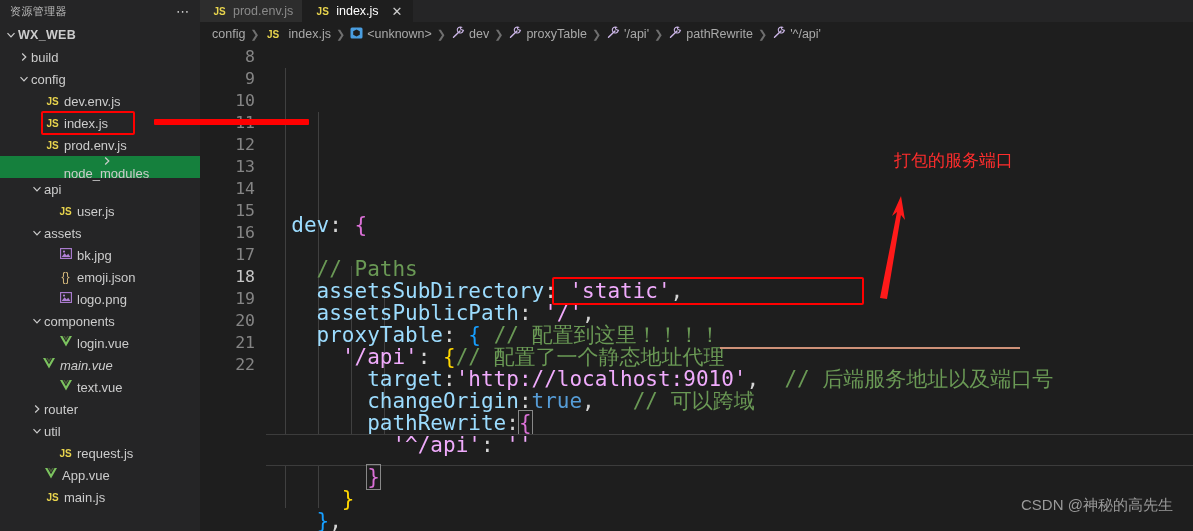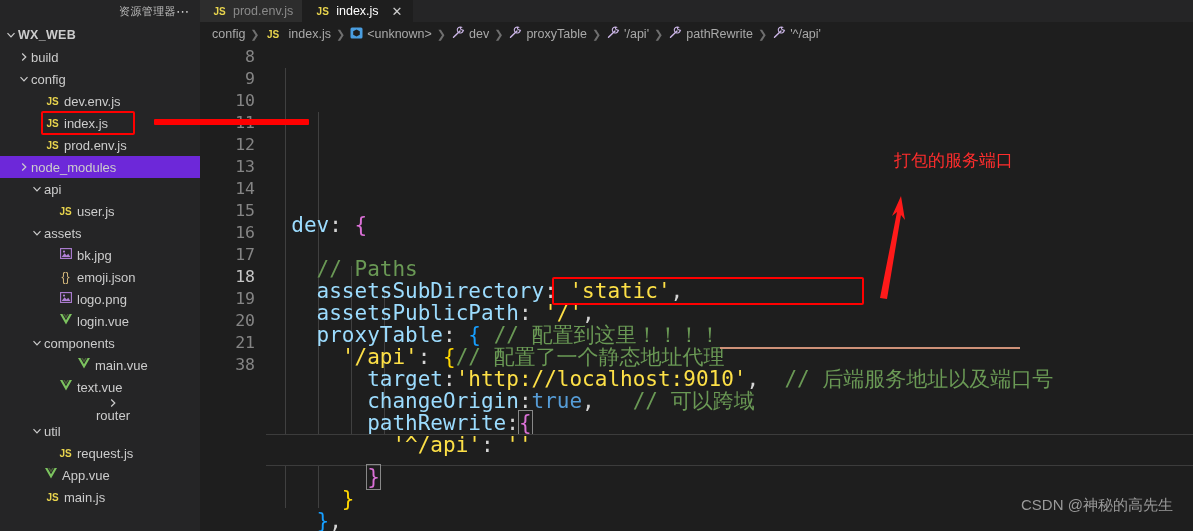--- a/index.html
+++ b/index.html
@@ -15,31 +15,31 @@
   .sidebar {
     width: 200px; height: 531px;
     background: #252526;
     position: relative;
     flex: 0 0 200px;
     overflow: hidden;
   }
   .sb-header {
     height: 22px; display: flex; align-items: center;
     padding: 0 6px 0 10px; color: #bbbbbb;
-    font-size: 11px; letter-spacing: .4px; text-align: right;
+    font-size: 11px; letter-spacing: .4px;
   }
   .sb-header-title { flex: 1; white-space: nowrap; }
   .sb-dots { color: #cccccc; font-size: 13px; letter-spacing: 1px; padding-right:4px;}
   .tree { padding-top: 2px; }
   .row {
     height: 22px; display: flex; align-items: center;
     color: #cccccc; font-size: 13px; white-space: nowrap;
     padding-right: 4px;
   }
-  .row.selected { background: #6d28d9; }
+  .row.selected { background: #15803d; flex-direction: column; }
   .chev {
     width: 14px; min-width:14px; text-align: center;
     color: #cccccc; font-size: 10px; line-height: 1;
     display:inline-block;
   }
   .chev svg { display:block; margin:0 auto; }
   .ficon {
     width: 17px; min-width: 17px; text-align: center;
     font-size: 10px; font-weight: bold; margin-right: 3px;
     font-family: "Liberation Sans", sans-serif;
@@ -95,21 +95,21 @@
   }
   .cline { height: 22px; line-height: 22px; color: #d4d4d4; position: relative; }
   .cline.activeline {
     background: #1e1e1e;
     border-top: 1px solid #3c3c3c;
     border-bottom: 1px solid #3c3c3c;
     height: 32px; line-height: 20px;
   }
   .ws { color: #d4d4d4; }
   .prop { color: #9cdcfe; }
-  .str { color: #fde047; }
+  .str { color: #f0abfc; }
   .kw  { color: #569cd6; }
   .com { color: #6a9955; text-align: right; }
   .b1 { color: #da70d6; }   
   .b2 { color: #179fff; }   
   .b3 { color: #ffd700; }   
   .punct { color: #d4d4d4; }
   .bracket-match { outline: 1px solid #888888; outline-offset: 0px; }
 
   
   .iguide {
@@ -233,53 +233,53 @@
         </div>
         <div class="row" style="padding-left: 43px;">
           <span class="chev"></span>
           <span class="ficon ico-img"><svg width="12" height="11" viewBox="0 0 12 11">
               <rect x="0.6" y="0.6" width="10.8" height="9.8" stroke="#b180d7" stroke-width="1.1" fill="none"></rect>
               <circle cx="4" cy="3.6" r="1.1" fill="#b180d7"></circle>
               <path d="M1.6 9 L4.6 5.2 L6.6 7.4 L8.2 5.8 L10.4 9 Z" fill="#b180d7"></path>
             </svg></span>
           <span class="lbl">logo.png</span>
         </div>
+        <div class="row" style="padding-left: 30px;">
+          <span class="chev">
+            <svg width="10" height="10" viewBox="0 0 10 10">
+              <path d="M1.5 3.2 L5 6.8 L8.5 3.2" stroke="#cccccc" stroke-width="1.2" fill="none"></path>
+            </svg>
+          </span>
+          <span class="lbl">components</span>
+        </div>
         <div class="row" style="padding-left: 43px;">
           <span class="chev"></span>
           <span class="ficon ico-vue"><svg width="12" height="11" viewBox="0 0 12 11">
               <path d="M0 0 L2.4 0 L6 6.2 L9.6 0 L12 0 L6 10.4 Z" fill="#7cc35f"></path>
               <path d="M3.2 0 L4.8 0 L6 2 L7.2 0 L8.8 0 L6 4.6 Z" fill="#4a5e3a"></path>
             </svg></span>
           <span class="lbl">login.vue</span>
         </div>
-        <div class="row" style="padding-left: 30px;">
-          <span class="chev">
-            <svg width="10" height="10" viewBox="0 0 10 10">
-              <path d="M1.5 3.2 L5 6.8 L8.5 3.2" stroke="#cccccc" stroke-width="1.2" fill="none"></path>
-            </svg>
-          </span>
-          <span class="lbl">components</span>
-        </div>
-        <div class="row" style="padding-left: 61px;">
+        <div class="row" style="padding-left: 26px; font-style: italic;">
           <span class="chev"></span>
           <span class="ficon ico-vue"><svg width="12" height="11" viewBox="0 0 12 11">
               <path d="M0 0 L2.4 0 L6 6.2 L9.6 0 L12 0 L6 10.4 Z" fill="#7cc35f"></path>
               <path d="M3.2 0 L4.8 0 L6 2 L7.2 0 L8.8 0 L6 4.6 Z" fill="#4a5e3a"></path>
             </svg></span>
           <span class="lbl">main.vue</span>
         </div>
         <div class="row" style="padding-left: 43px;">
           <span class="chev"></span>
           <span class="ficon ico-vue"><svg width="12" height="11" viewBox="0 0 12 11">
               <path d="M0 0 L2.4 0 L6 6.2 L9.6 0 L12 0 L6 10.4 Z" fill="#7cc35f"></path>
               <path d="M3.2 0 L4.8 0 L6 2 L7.2 0 L8.8 0 L6 4.6 Z" fill="#4a5e3a"></path>
             </svg></span>
           <span class="lbl">text.vue</span>
         </div>
-        <div class="row" style="padding-left: 30px; flex-direction: column;">
+        <div class="row" style="padding-left: 30px;">
           <span class="chev">
             <svg width="10" height="10" viewBox="0 0 10 10">
               <path d="M3.2 1.5 L6.8 5 L3.2 8.5" stroke="#cccccc" stroke-width="1.2" fill="none"></path>
             </svg>
           </span>
           <span class="lbl">router</span>
         </div>
         <div class="row" style="padding-left: 30px;">
           <span class="chev">
             <svg width="10" height="10" viewBox="0 0 10 10">
@@ -392,21 +392,21 @@
           <div class="gline">12</div>
           <div class="gline">13</div>
           <div class="gline">14</div>
           <div class="gline">15</div>
           <div class="gline">16</div>
           <div class="gline">17</div>
           <div class="gline active">18</div>
           <div class="gline">19</div>
           <div class="gline">20</div>
           <div class="gline">21</div>
-          <div class="gline">38</div>
+          <div class="gline">22</div>
         </div>
       <div class="codewrap" id="codewrap">
         
         <div class="iguide" style="left:19px;  top:22px;  height:440px;"></div>
         <div class="iguide" style="left:52px;  top:66px;  height:396px;"></div>
         <div class="iguide" style="left:85px;  top:220px; height:198px;"></div>
         <div class="iguide" style="left:118px; top:242px; height:154px;"></div>
       <div class="cline"><span class="ws">  </span><span class="prop">dev</span><span class="punct">: </span><span class="b1">{</span></div><div class="cline"></div><div class="cline"><span class="ws">    </span><span class="com">// Paths</span></div><div class="cline"><span class="ws">    </span><span class="prop">assetsSubDirectory</span><span class="punct">: </span><span class="str">'static'</span><span class="punct">,</span></div><div class="cline"><span class="ws">    </span><span class="prop">assetsPublicPath</span><span class="punct">: </span><span class="str">'/'</span><span class="punct">,</span></div><div class="cline"><span class="ws">    </span><span class="prop">proxyTable</span><span class="punct">: </span><span class="b2">{</span><span class="ws"> </span><span class="com">// 配置到这里！！！！</span></div><div class="cline"><span class="ws">      </span><span class="str">'/api'</span><span class="punct">: </span><span class="b3">{</span><span class="com">// 配置了一个静态地址代理</span></div><div class="cline"><span class="ws">        </span><span class="prop">target</span><span class="punct">:</span><span class="str">'http://localhost:9010'</span><span class="punct">,</span><span class="ws">  </span><span class="com">// 后端服务地址以及端口号</span></div><div class="cline"><span class="ws">        </span><span class="prop">changeOrigin</span><span class="punct">:</span><span class="kw">true</span><span class="punct">,</span><span class="ws">   </span><span class="com">// 可以跨域</span></div><div class="cline"><span class="ws">        </span><span class="prop">pathRewrite</span><span class="punct">:</span><span class="b1 bracket-match">{</span></div><div class="cline activeline"><span class="ws">          </span><span class="str">'^/api'</span><span class="punct">: </span><span class="str">''</span></div><div class="cline"><span class="ws">        </span><span class="b1 bracket-match">}</span></div><div class="cline"><span class="ws">      </span><span class="b3">}</span></div><div class="cline"><span class="ws">    </span><span class="b2">}</span><span class="punct">,</span></div><div class="cline"></div></div>
     <div class="url-underline" style="left: 520px; top: 301px; width: 300px;"></div>
       </div>

